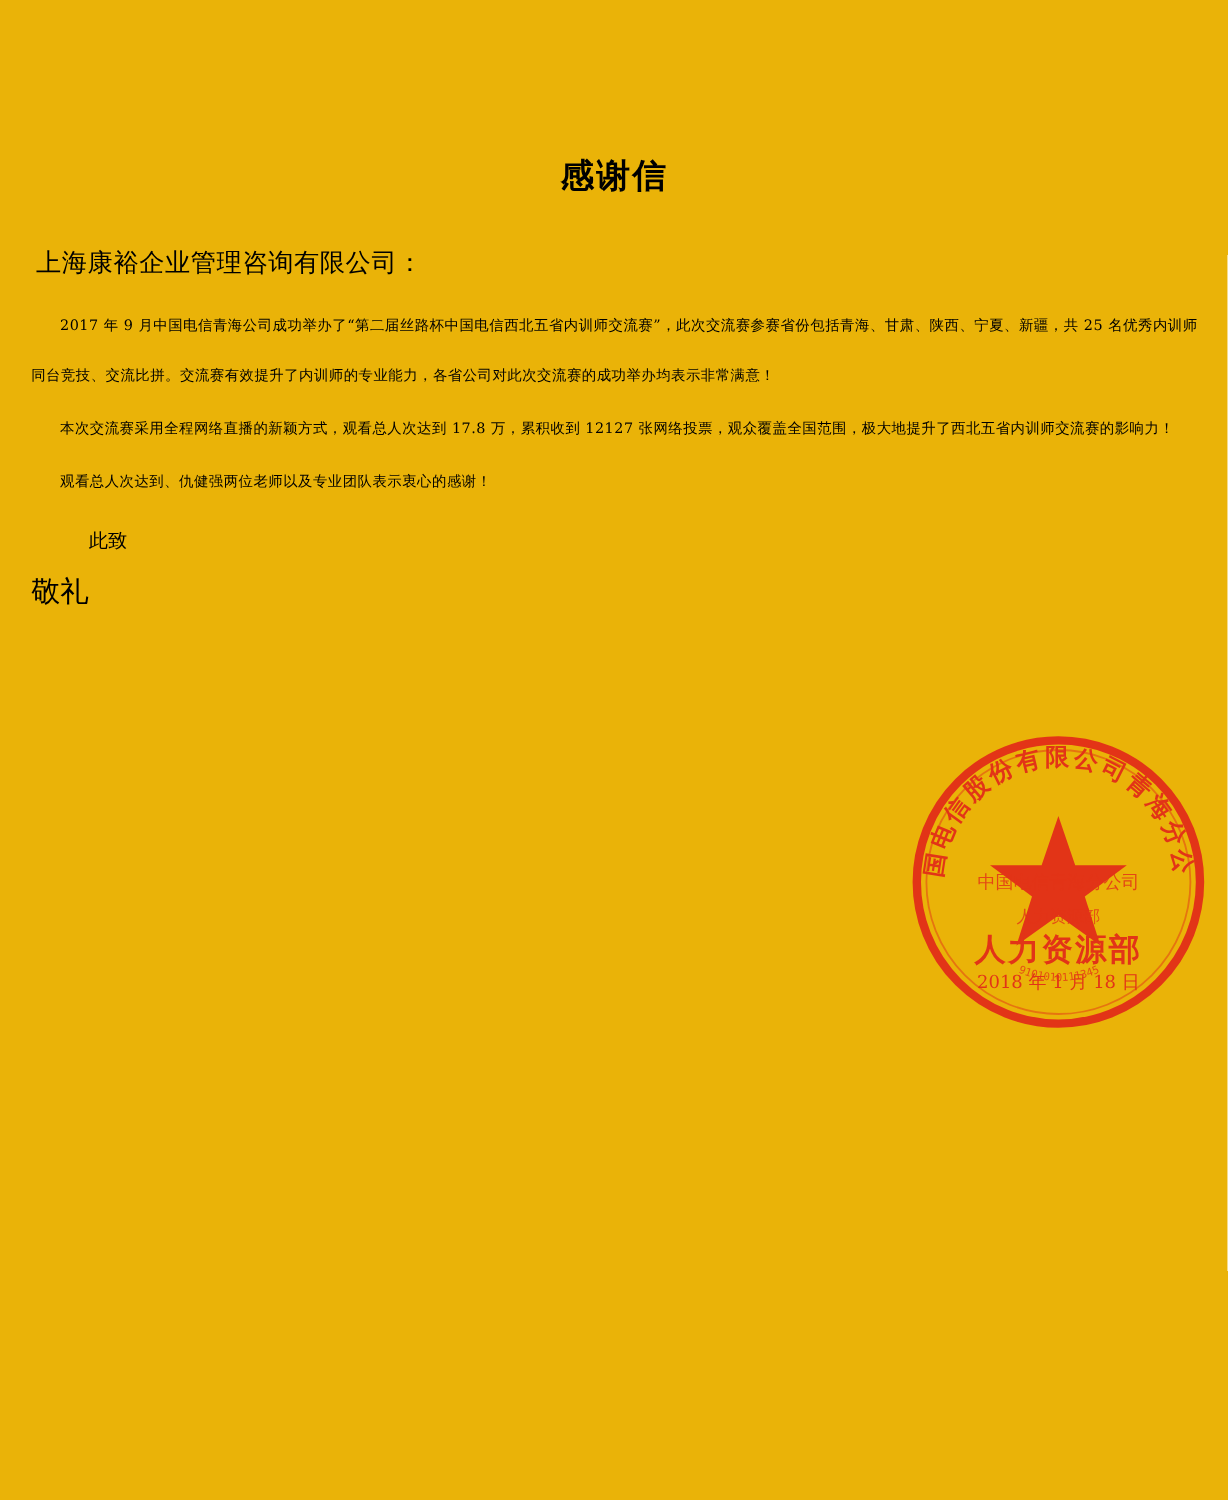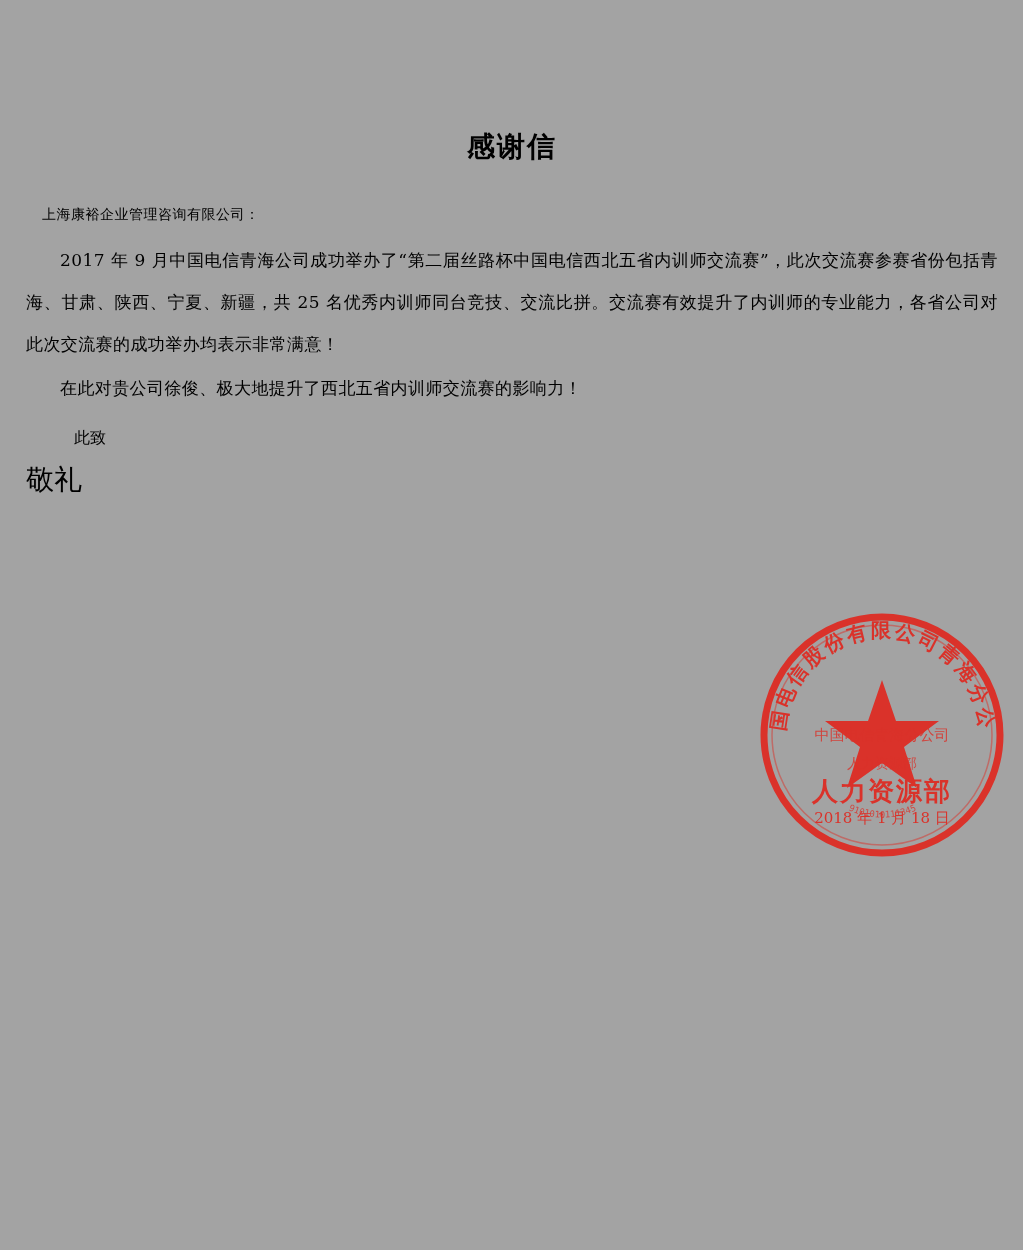--- a/index.html
+++ b/index.html
@@ -13,59 +13,59 @@
     position: relative;
     font-family: "DejaVu Serif", "Liberation Serif", serif;
     color: #000000;
     overflow: hidden;
   }
   .page {
     position: absolute;
     left: 0; top: 0;
     width: 1023px;
     height: 1250px;
-    background: #a3a3a3;
+    background: #eab308;
   }
   .doc-body {
     position: absolute;
     left: 26px;
     top: 128px;
     width: 972px;
   }
   .doc-title {
     text-align: center;
     font-size: 28px;
     font-weight: bold;
     letter-spacing: 2px;
     margin: 0 0 38px 0;
     font-family: "DejaVu Serif", "Liberation Serif", serif;
   }
   .salutation {
-    font-size: 14px;
+    font-size: 21px;
     line-height: 1.5;
-    margin: 0 0 14px 16px;
+    margin: 0 0 14px 4px;
     letter-spacing: 0.5px;
   }
   .para {
-    font-size: 17px;
+    font-size: 12px;
     line-height: 42px;
     text-align: justify;
     text-justify: inter-ideograph;
     margin: 0 0 2px 0;
     text-indent: 2em;
     letter-spacing: 0.4px;
   }
   .closing-1 {
     font-size: 16px;
     line-height: 42px;
     margin: 8px 0 0 0;
     text-indent: 3em;
   }
   .closing-2 {
-    font-size: 28px;
+    font-size: 24px;
     line-height: 42px;
     margin: 0;
     text-indent: 0;
   }
   
   .seal {
     position: absolute;
     left: 755px;
     top: 608px;
     width: 255px;
@@ -79,21 +79,22 @@
 
 <div class="page">
 
   <div class="doc-body">
 
     <h1 class="doc-title">感谢信</h1>
 
     <p class="salutation">上海康裕企业管理咨询有限公司：</p>
 
     <p class="para">2017 年 9 月中国电信青海公司成功举办了“第二届丝路杯中国电信西北五省内训师交流赛”，此次交流赛参赛省份包括青海、甘肃、陕西、宁夏、新疆，共 25 名优秀内训师同台竞技、交流比拼。交流赛有效提升了内训师的专业能力，各省公司对此次交流赛的成功举办均表示非常满意！</p>
-    <p class="para">在此对贵公司徐俊、极大地提升了西北五省内训师交流赛的影响力！</p>
+    <p class="para">本次交流赛采用全程网络直播的新颖方式，观看总人次达到 17.8 万，累积收到 12127 张网络投票，观众覆盖全国范围，极大地提升了西北五省内训师交流赛的影响力！</p>
+    <p class="para">观看总人次达到、仇健强两位老师以及专业团队表示衷心的感谢！</p>
 
     <p class="closing-1">此致</p>
     <p class="closing-2">敬礼</p>
 
   </div>
 
   <div class="seal">
     <svg viewBox="0 0 255 255" width="255" height="255" xmlns="http://www.w3.org/2000/svg">
       <defs>
         <path id="arcTop" d="M 30,127 A 97,97 0 0 1 225,127"></path>

